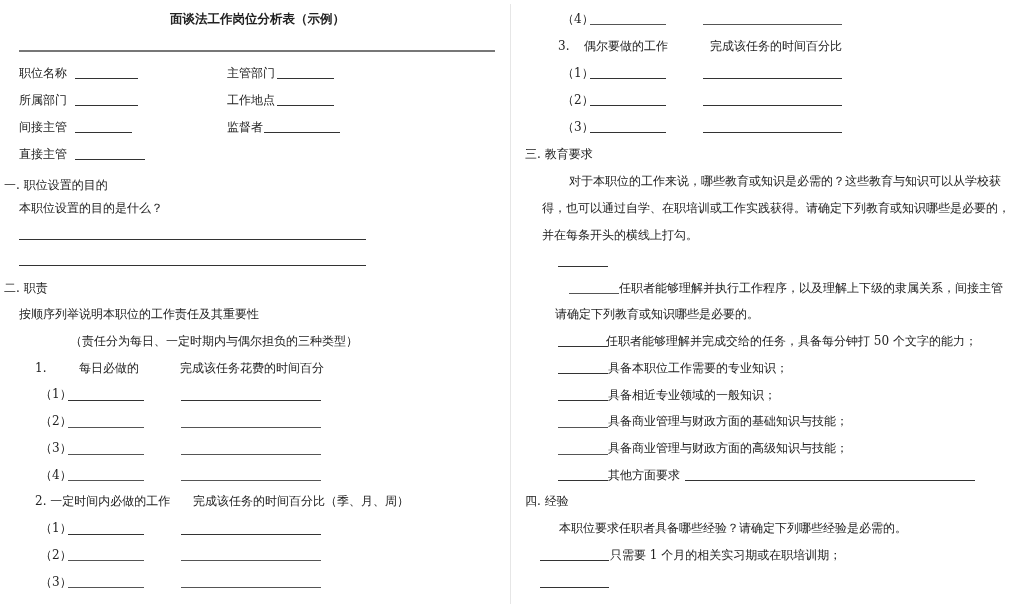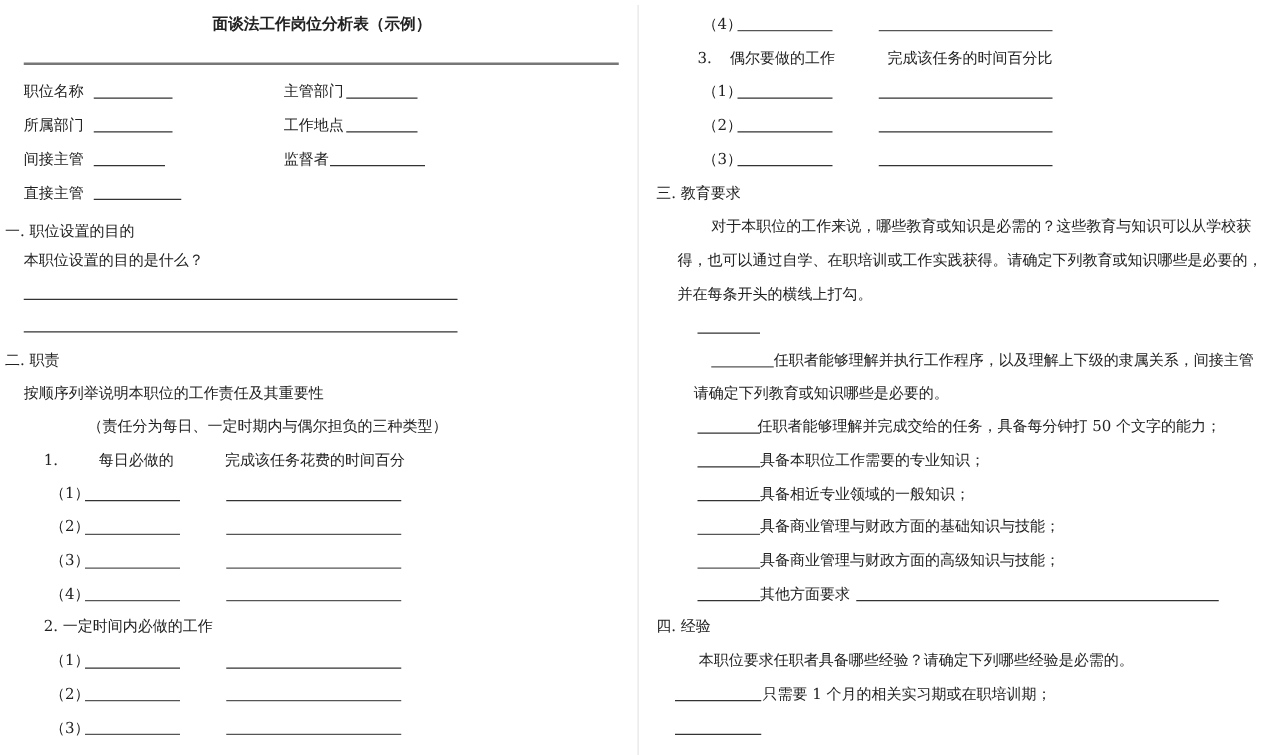--- a/index.html
+++ b/index.html
@@ -70,20 +70,21 @@
 
   <div class="abs" style="left:40px; top:441px;">（3）</div>
   <div class="uline gray" style="left:68px; top:454px; width:76px;"></div>
   <div class="uline gray" style="left:181px; top:454px; width:140px;"></div>
 
   <div class="abs" style="left:40px; top:468px;">（4）</div>
   <div class="uline gray" style="left:68px; top:480px; width:76px;"></div>
   <div class="uline gray" style="left:181px; top:480px; width:140px;"></div>
 
   <div class="abs" style="left:35px; top:494px;">2. 一定时间内必做的工作</div>
+  <div class="abs" style="left:193px; top:494px;">完成该任务的时间百分比（季、月、周）</div>
 
   <div class="abs" style="left:40px; top:521px;">（1）</div>
   <div class="uline" style="left:68px; top:534px; width:76px;"></div>
   <div class="uline" style="left:181px; top:534px; width:140px;"></div>
 
   <div class="abs" style="left:40px; top:548px;">（2）</div>
   <div class="uline gray" style="left:68px; top:560px; width:76px;"></div>
   <div class="uline gray" style="left:181px; top:560px; width:140px;"></div>
 
   <div class="abs" style="left:40px; top:575px;">（3）</div>

